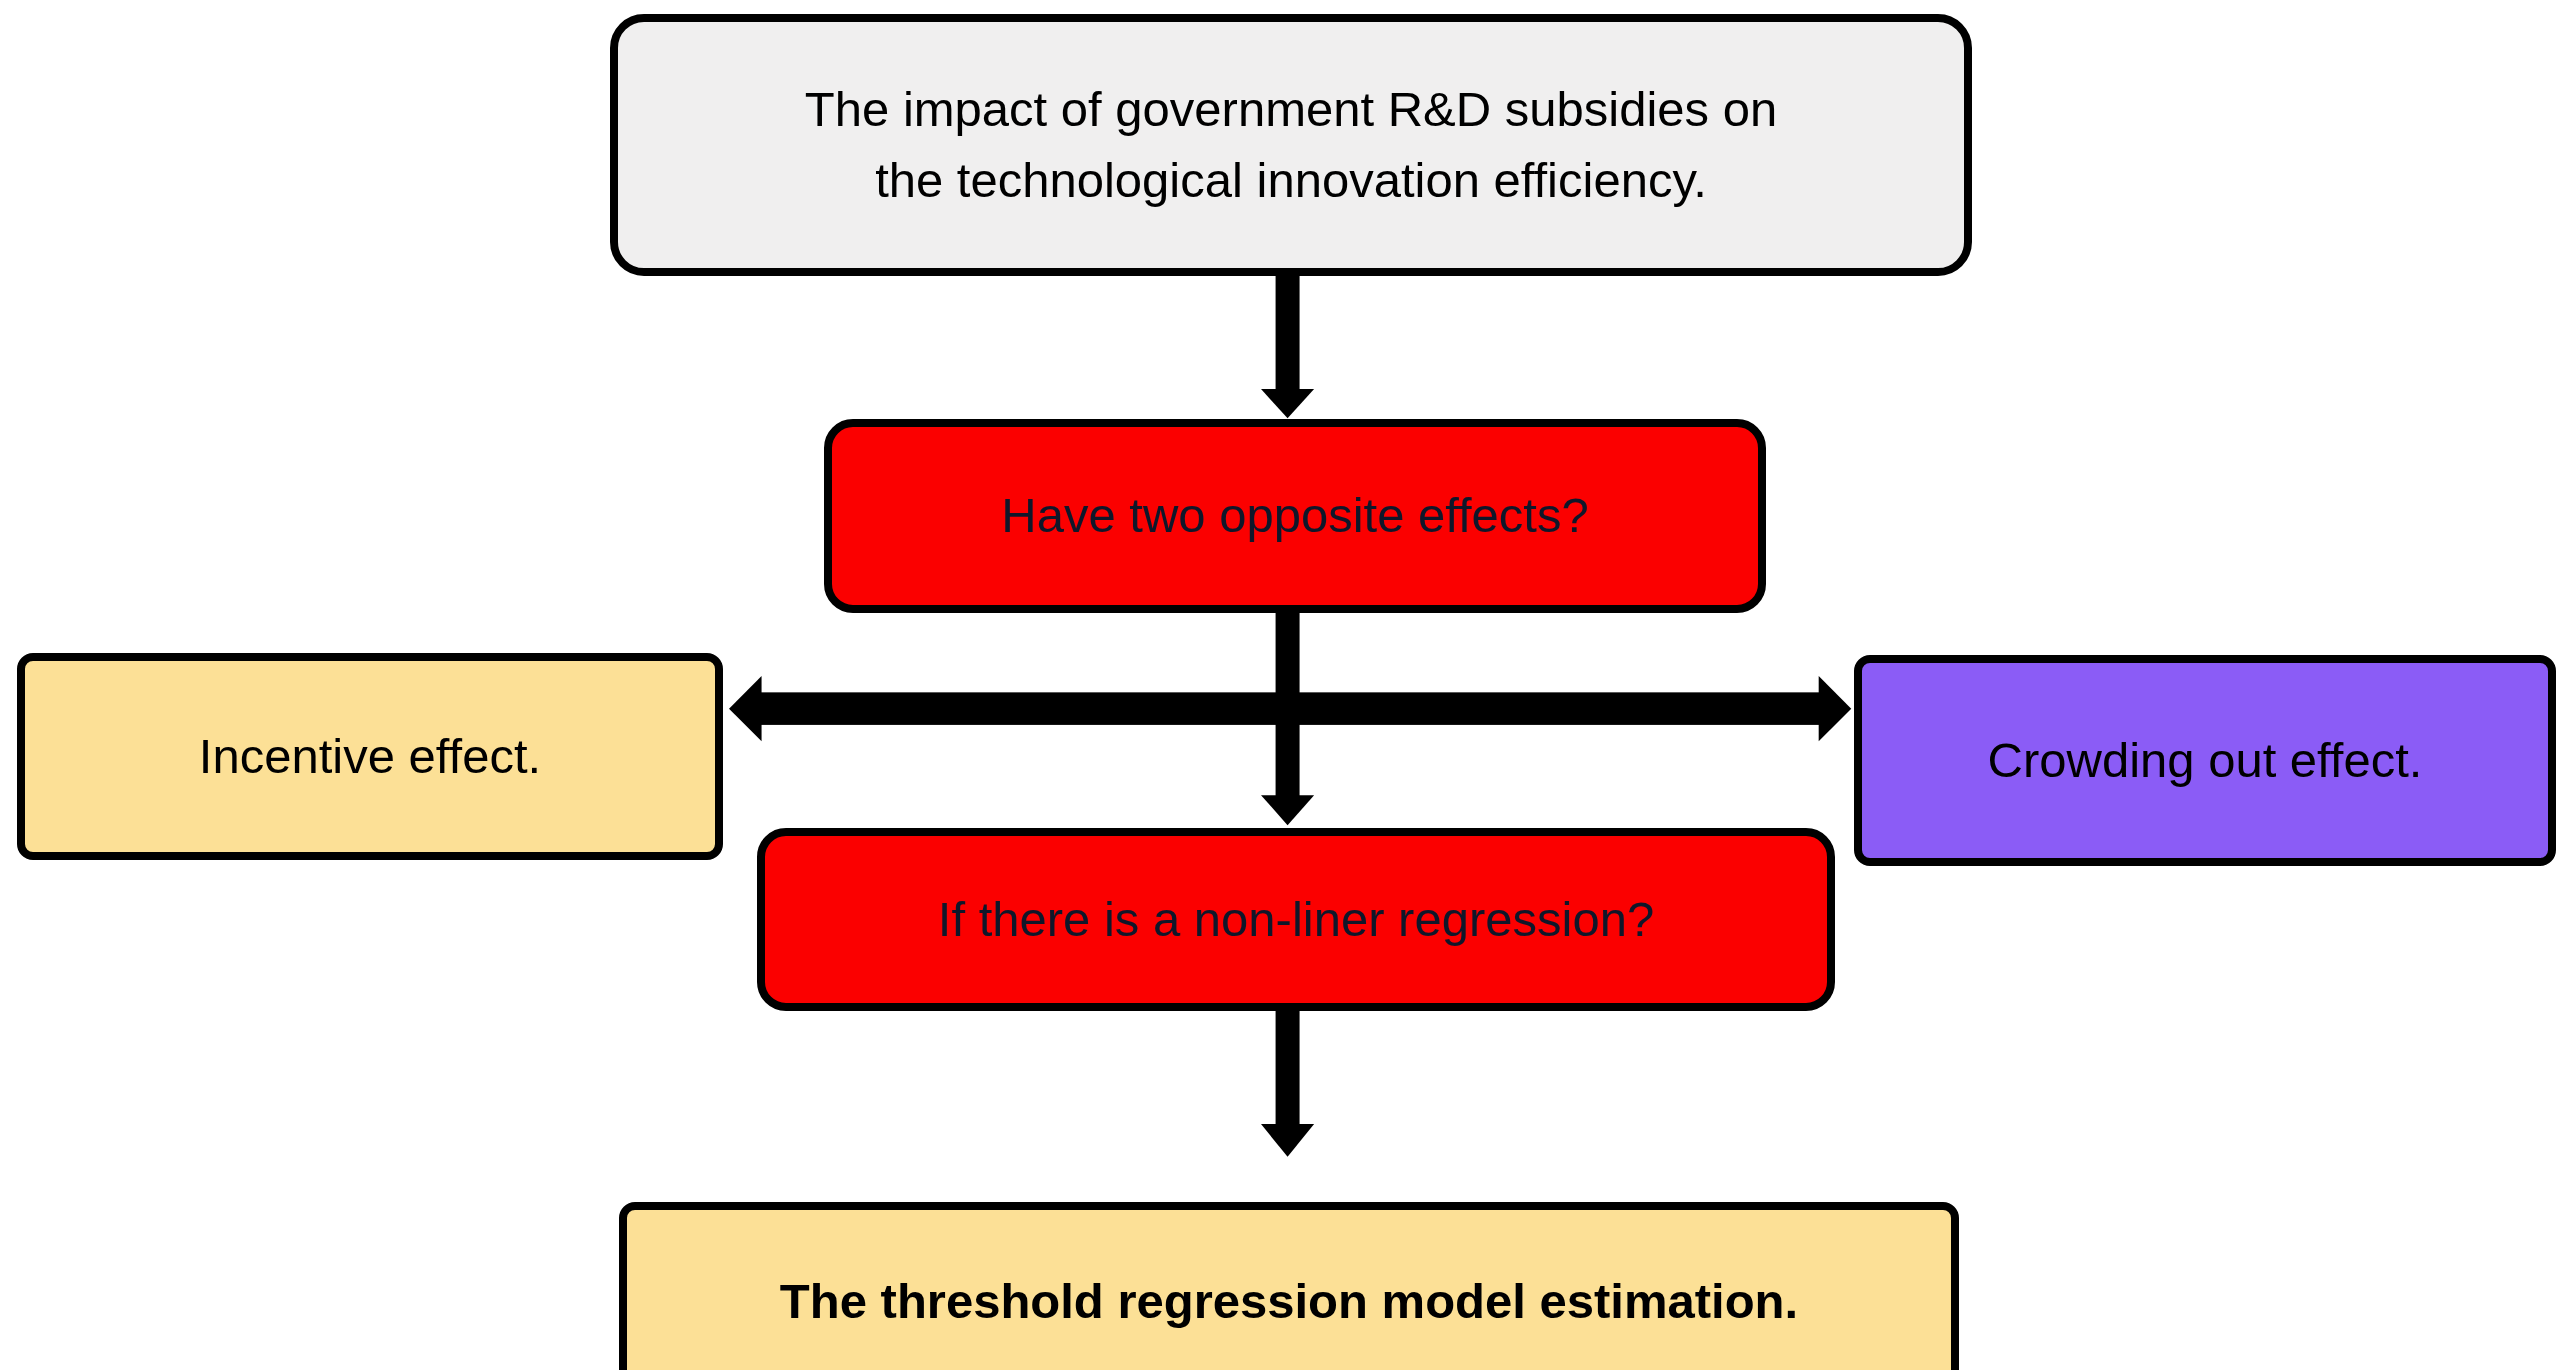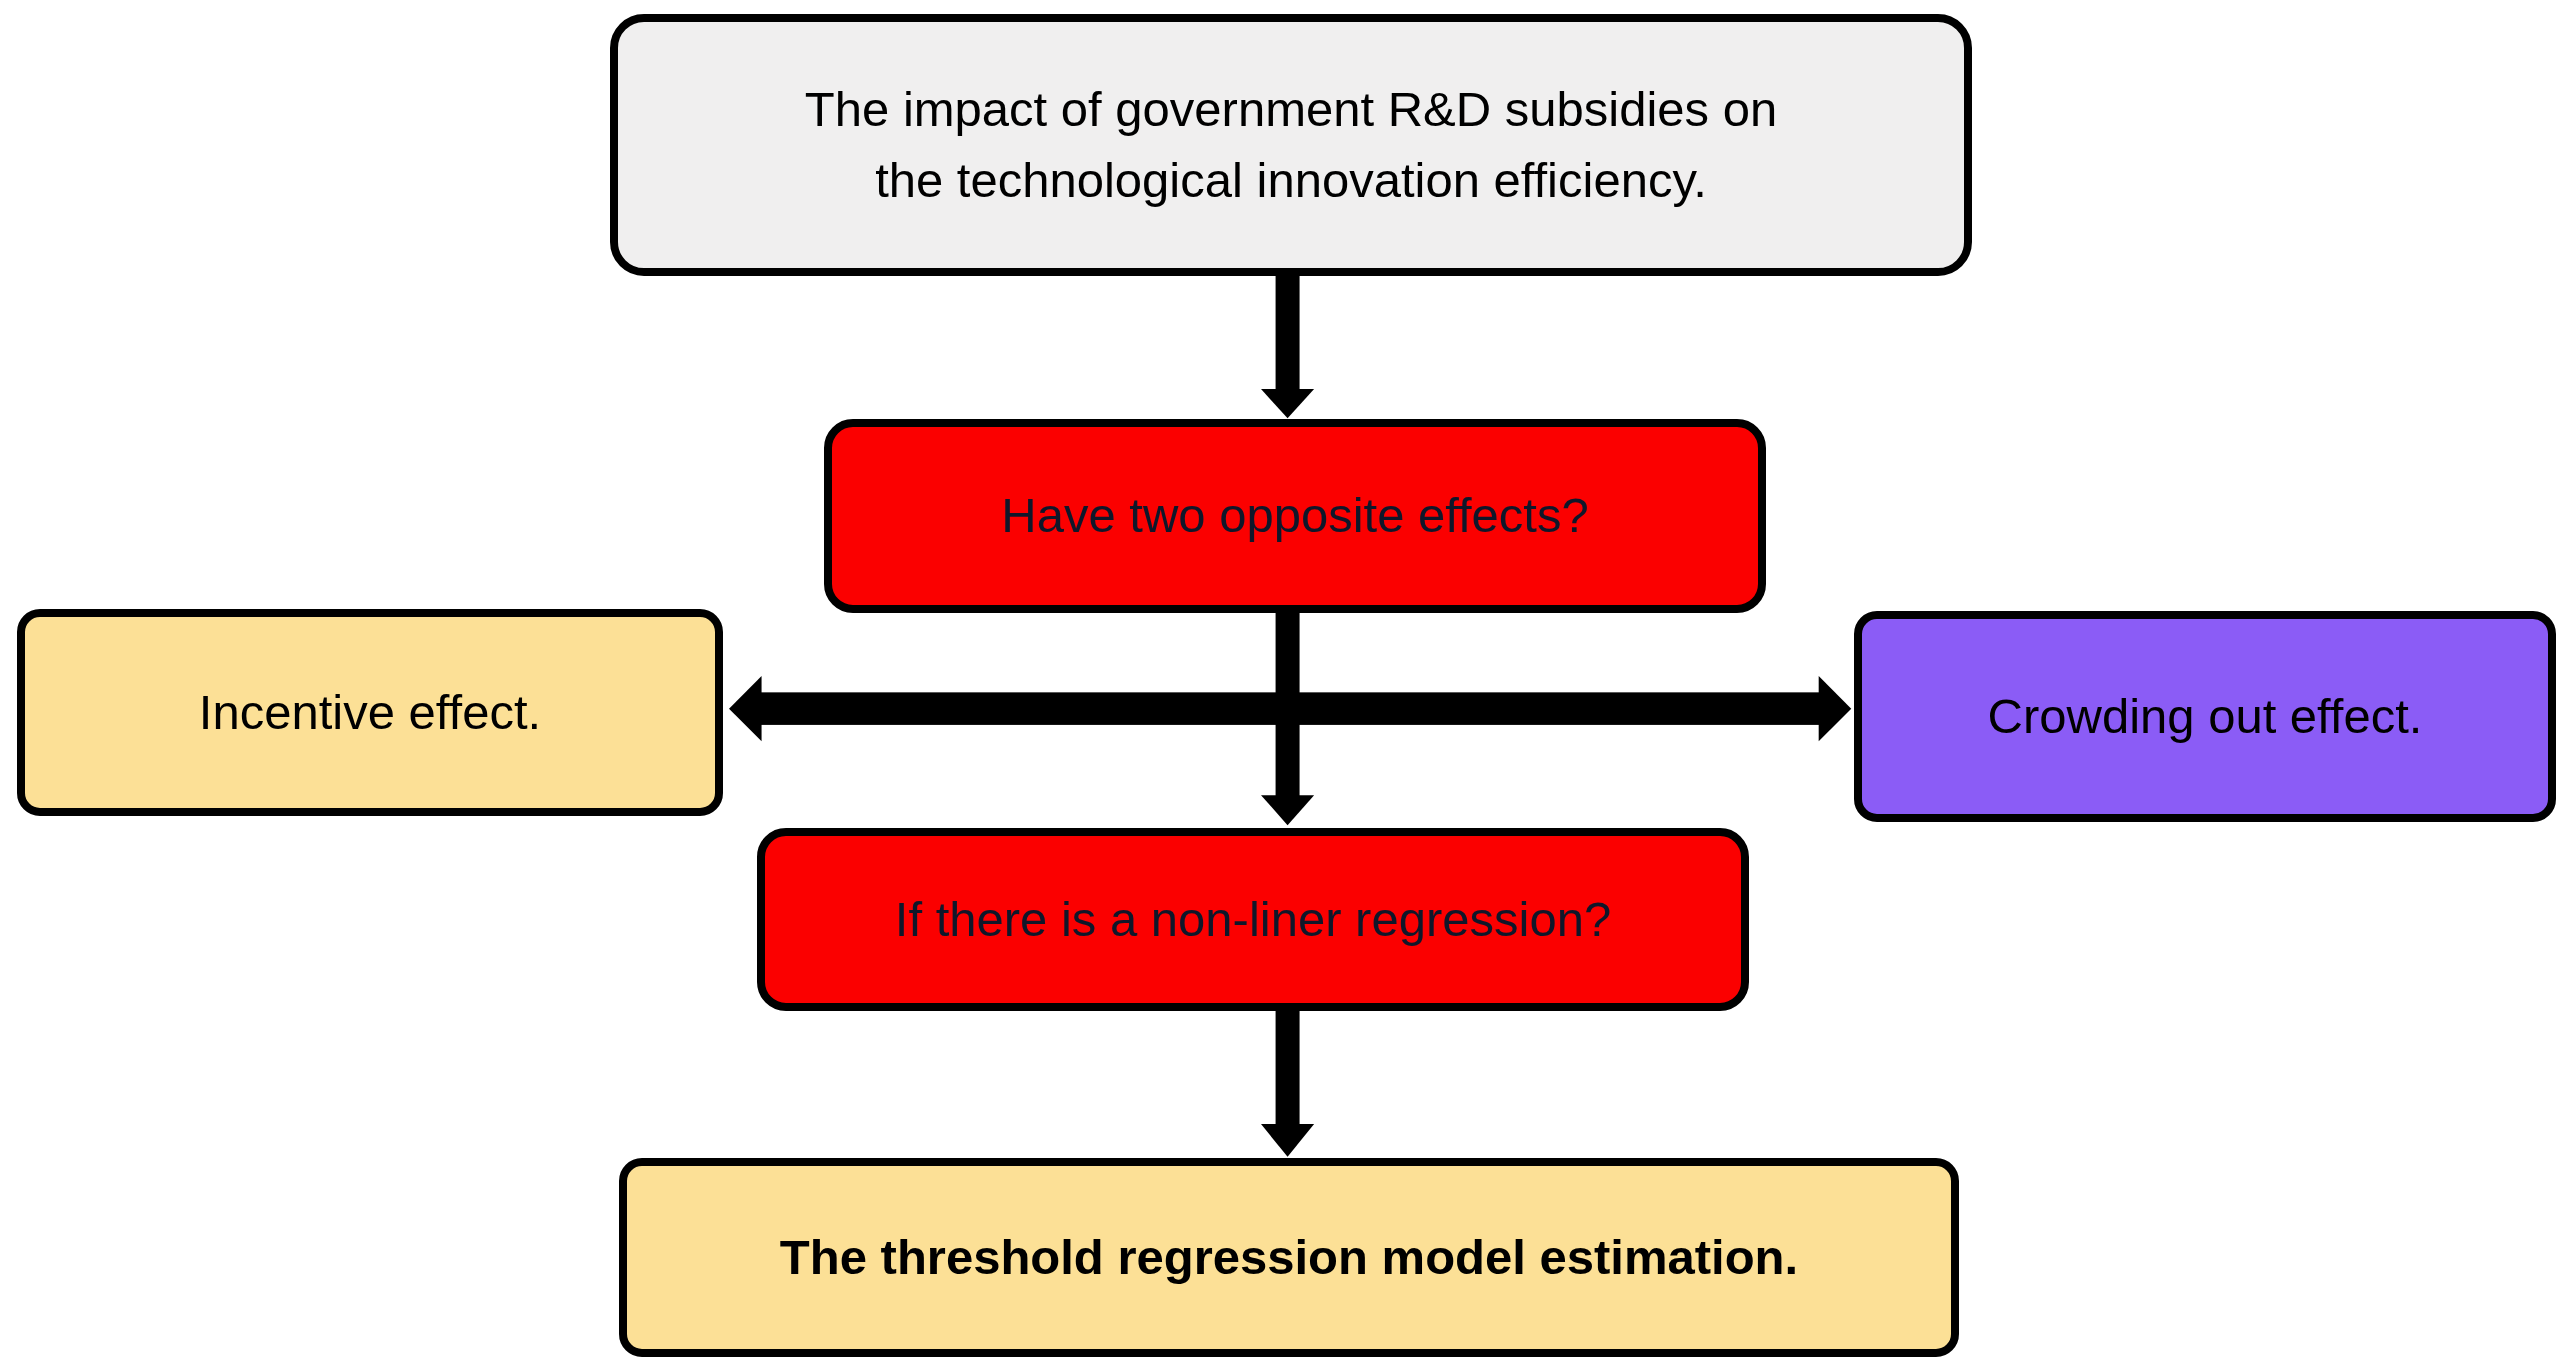--- a/index.html
+++ b/index.html
@@ -31,23 +31,24 @@
   .node--topic {
     left: 610px; top: 13.7px; width: 1362px; height: 262px;
     border-radius: 34px;
     white-space: pre-line;
   }
   .node--question {
     color: #0f172a;
     border-radius: 29px;
   }
   .node--question1 { left: 824px; top: 419px; width: 942px; height: 194px; }
-  .node--question2 { left: 757px; top: 828px; width: 992px; height: 183px; }
+  .node--question2 { left: 757px; top: 828px; width: 1078px; height: 183px; }
   .node--result {
-    border-radius: 23px;
+    border-radius: 16px;
+    margin-top: 44px;
   }
   .node--effect-left  { left: 17px;   top: 609px;  width: 706px;  height: 207px; }
   .node--effect-right { left: 1854px; top: 611px;  width: 702px;  height: 211px; }
   .node--conclusion   { left: 619px;  top: 1158px; width: 1340px; height: 199px; font-weight: bold; }
   #connector-layer {
     position: absolute;
     left: 0; top: 0;
     width: 2576px;
     height: 1371px;
     pointer-events: none;

